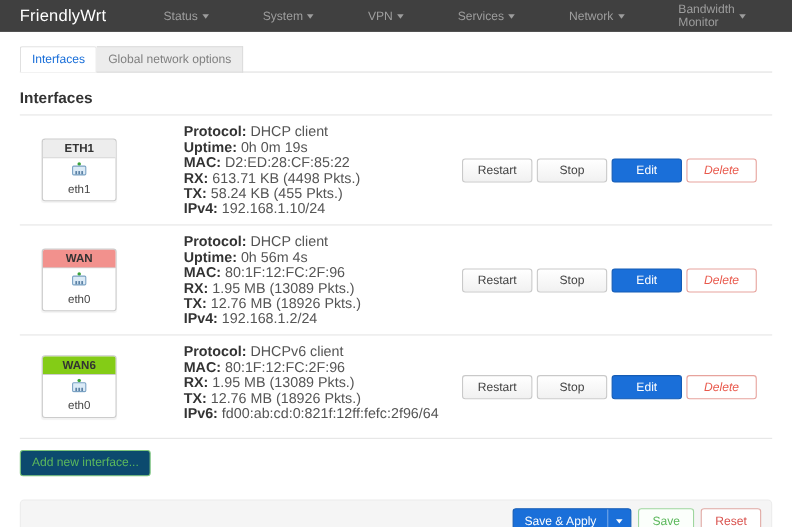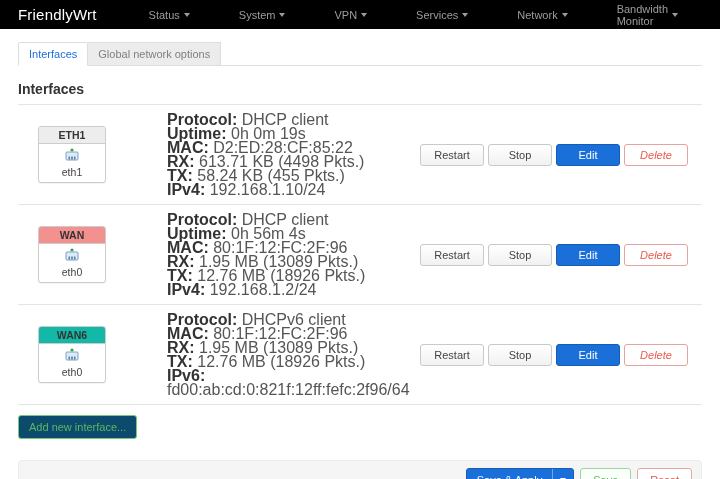--- a/index.html
+++ b/index.html
@@ -1,20 +1,20 @@
 <!DOCTYPE html>
 <html><head>
 <meta charset="utf-8">
 <style>
   * { margin:0; padding:0; box-sizing:border-box; }
   html,body { width:720px; height:479px; background:#fff; overflow:hidden;
     font-family:"Liberation Sans","DejaVu Sans",sans-serif; }
 
   
-  .navbar { height:29px; background:#000000; display:flex; align-items:center; }
+  .navbar { height:29px; background:#404040; display:flex; align-items:center; }
   .brand { color:#fff; font-size:15px; padding:0 24px 0 18px; letter-spacing:.2px; }
   .nav-items { display:flex; align-items:center; gap:21px; flex:1; }
   .nav-item { color:#9d9d9d; font-size:11px; display:flex; align-items:center; gap:4px; cursor:pointer;margin-left:28px; }
   .caret { width:0; height:0; border-left:3.5px solid transparent; border-right:3.5px solid transparent;
     border-top:4px solid #9d9d9d; display:inline-block; }
   .auto-refresh { margin-right:12px; background:#57cd57; border:1px solid #8ae68a; color:#0c400c;
     font-size:8px; font-weight:bold; padding:2px 5px; border-radius:3px; white-space:nowrap; }
 
   
   .tabbar { margin:13px 18px 0; border-bottom:1px solid #e0e0e0; display:flex; }
@@ -27,21 +27,21 @@
   
   .iface-table { margin:0 18px; border-top:1px solid #e5e5e5; }
   .iface-row { display:flex; border-bottom:1px solid #e5e5e5; padding:7px 0; min-height:94px; }
   .cell-box { width:149px; display:flex; align-items:center; padding-left:20px; }
   .ifacebox { width:68px; border:1px solid #ccc; border-radius:3px; background:#fff; text-align:center;
     box-shadow:0 1px 1px rgba(0,0,0,.05); }
   .ifacebox-head { font-size:10.5px; font-weight:bold; color:#333; padding:2px 3px;
     border-bottom:1px solid #ccc; border-radius:2px 2px 0 0; }
   .ifacebox-body { padding:3px 3px 4px; }
   .dev-name { font-size:10.5px; color:#444; margin-top:1px; }
-  .cell-details { flex:1; font-size:16px; line-height:14px; color:#555; padding-top:1px; }
+  .cell-details { flex:1; font-size:13px; line-height:14px; color:#555; padding-top:1px; }
   .dline b { color:#333; }
   .cell-actions { width:282px; display:flex; align-items:center; justify-content:flex-start; gap:4px; padding-right:2px; }
   .btn { font-size:11px; height:22px; min-width:64px; border-radius:3px; display:flex;
     align-items:center; justify-content:center; cursor:pointer; padding:0 8px; }
   .btn-default { background:linear-gradient(#ffffff,#f1f1f1); border:1px solid #c9c9c9; color:#444; }
   .btn-edit { background:#1a6fd9; border:1px solid #155cb5; color:#fff; }
   .btn-delete { background:#fff; border:1px solid #e7a39d; color:#e9594c;font-style:italic; }
 
   .add-iface { margin:10px 18px; display:inline-block; font-size:11px; color:#5cb85c;
     background:#0c4a6e; border:1px solid #7cc67c; border-radius:3px; padding:5px 10px; cursor:pointer; }
@@ -174,21 +174,21 @@
       <div class="btn btn-default">Restart</div>
       <div class="btn btn-default">Stop</div>
       <div class="btn btn-edit">Edit</div>
       <div class="btn btn-delete">Delete</div>
     </div>
   </div>
 
   <div class="iface-row">
     <div class="cell-box">
       <div class="ifacebox">
-        <div class="ifacebox-head" style="background:#14b8a6">WAN6</div>
+        <div class="ifacebox-head" style="background:#84cc16">WAN6</div>
         <div class="ifacebox-body">
           <svg width="16" height="13">
             <circle cx="8" cy="2" r="1.6" fill="#3aa33a"></circle>
             <rect x="2" y="4" width="12" height="8" rx="1" fill="#dcebf7" stroke="#7aa2c4"></rect>
             <rect x="4.5" y="8.5" width="1.6" height="3" fill="#5d83a6"></rect>
             <rect x="7.2" y="8.5" width="1.6" height="3" fill="#5d83a6"></rect>
             <rect x="9.9" y="8.5" width="1.6" height="3" fill="#5d83a6"></rect>
           </svg>
           <div class="dev-name">eth0</div>
         </div>

